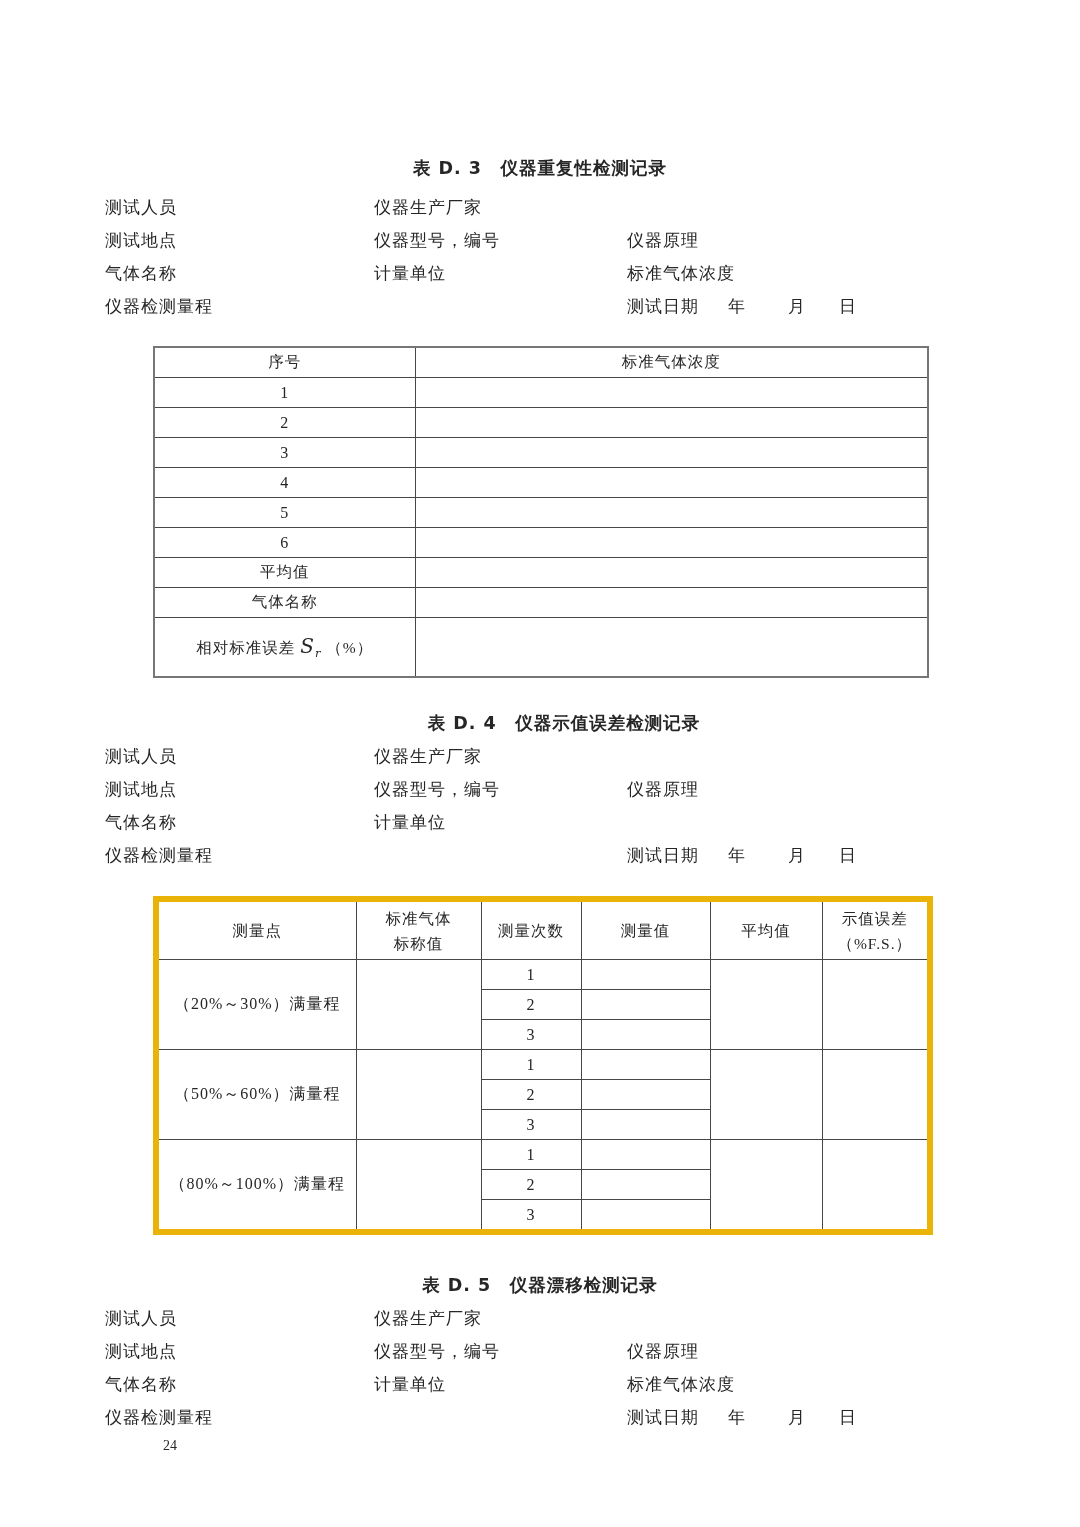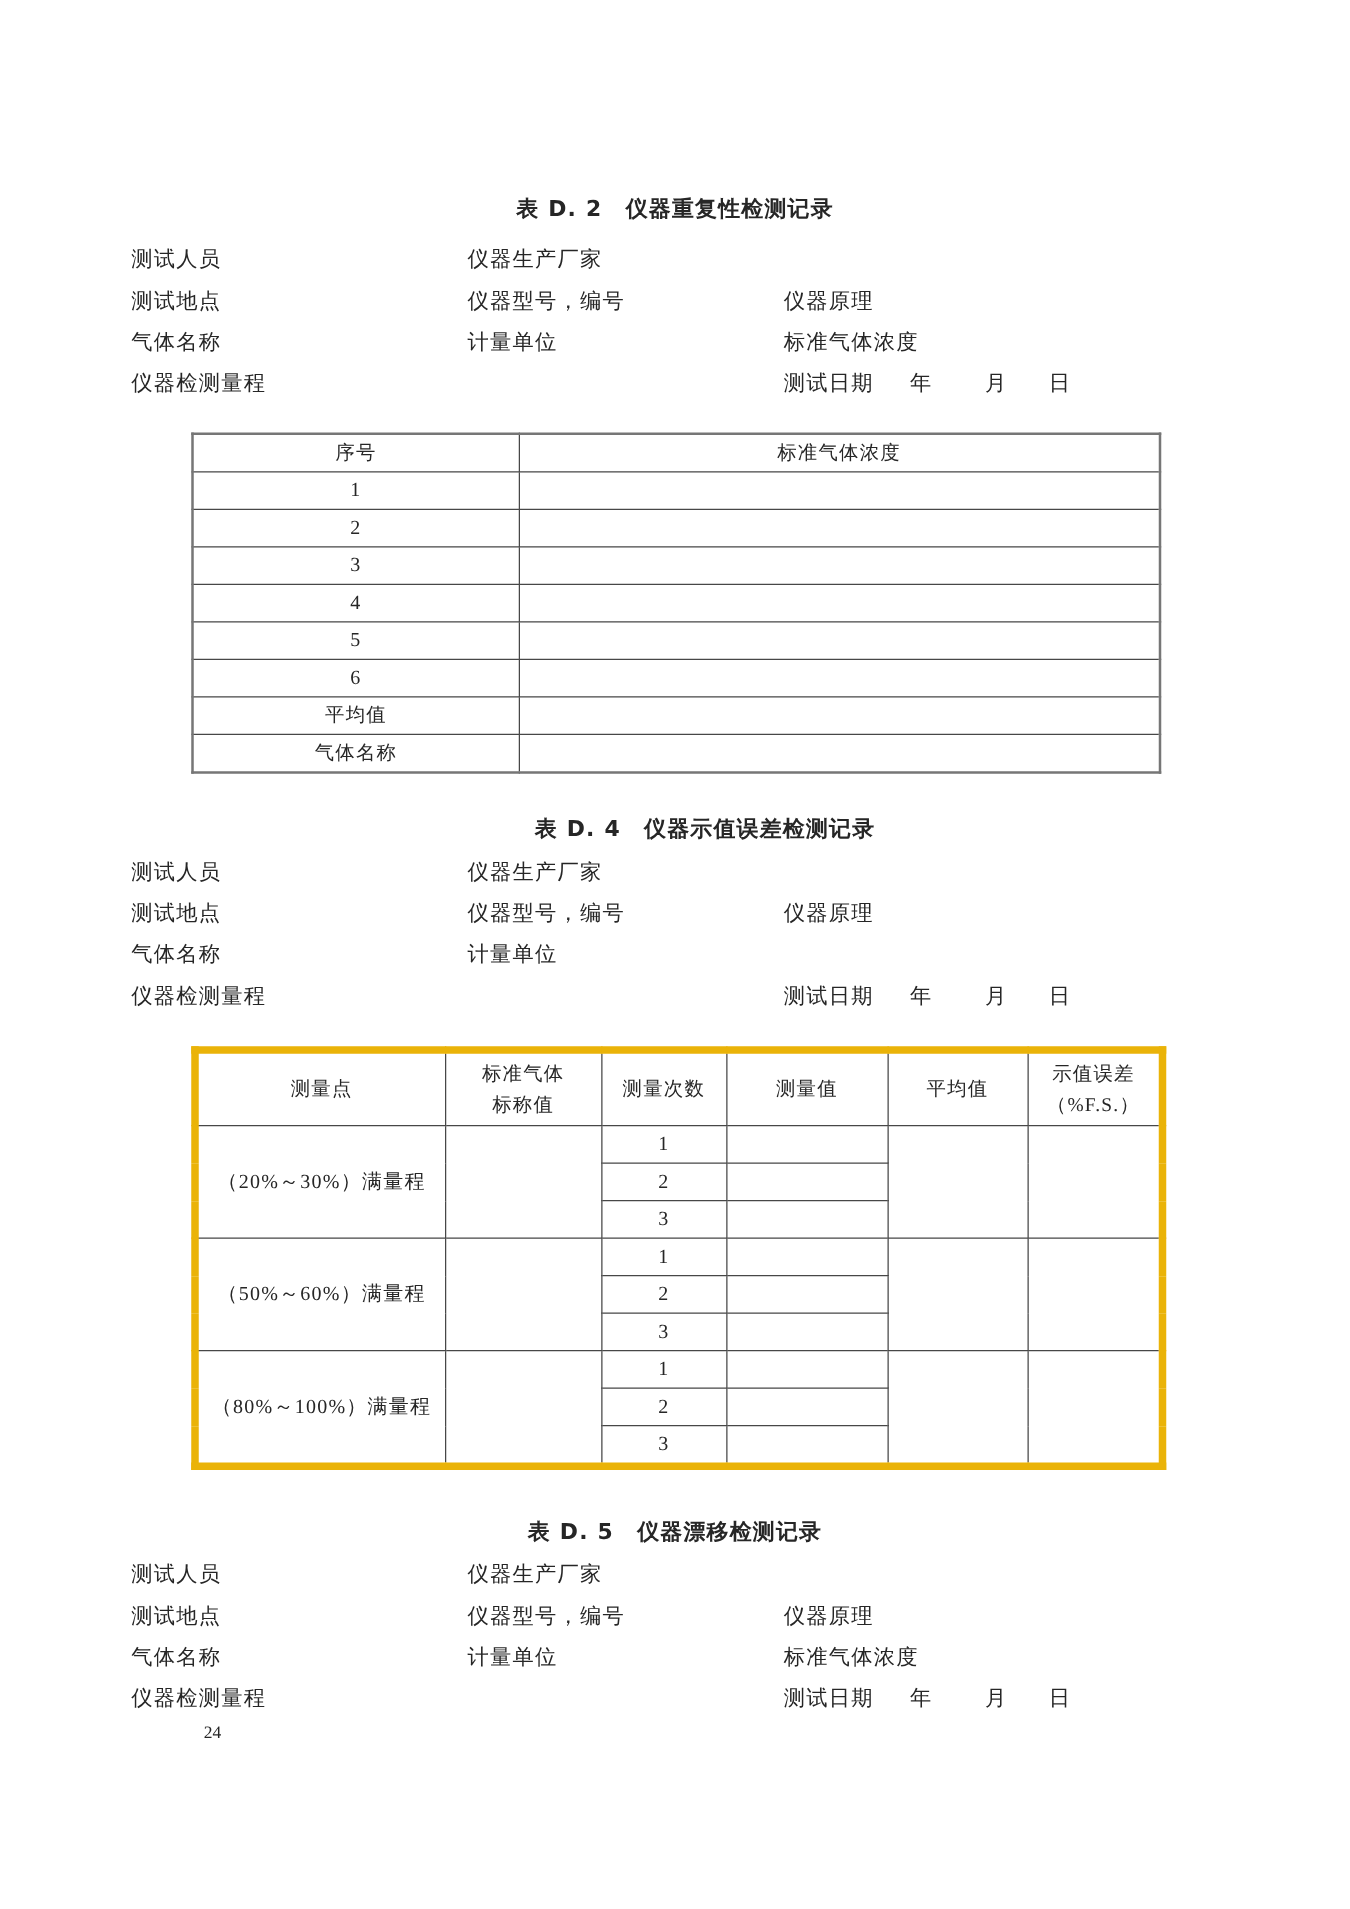--- a/index.html
+++ b/index.html
@@ -53,21 +53,21 @@
   .grp-label { font-size:16px; }
   .num { font-size:16px; }
 
   .pagenum { margin-left:163px; margin-top:2px; font-size:14px; line-height:20px; }
 </style>
 </head>
 <body>
 
 <div class="page">
 
-  <h2 class="tbl-title title-d3">表 D. 2　仪器重复性检测记录</h2>
+  <h2 class="tbl-title title-d3">表 D. 3　仪器重复性检测记录</h2>
   <div class="fields">
     <div class="frow">
       <span>测试人员</span>
       <span>仪器生产厂家</span>
       <span></span>
     </div>
     <div class="frow">
       <span>测试地点</span>
       <span>仪器型号，编号</span>
       <span>仪器原理</span>
@@ -122,20 +122,28 @@
     <tr>
       <td class="num">6</td>
       <td></td>
     </tr>
     <tr>
       <td>平均值</td>
       <td></td>
     </tr>
     <tr>
       <td>气体名称</td>
+      <td></td>
+    </tr>
+    <tr class="tall">
+      <td>
+        <span>相对标准误差</span>
+        <span class="sym"><i>S</i><sub>r</sub></span>
+        <span>（%）</span>
+      </td>
       <td></td>
     </tr>
   </tbody>
     </table>
 
   <h2 class="tbl-title title-d4">表 D. 4　仪器示值误差检测记录</h2>
   <div class="fields tight">
     <div class="frow">
       <span>测试人员</span>
       <span>仪器生产厂家</span>

